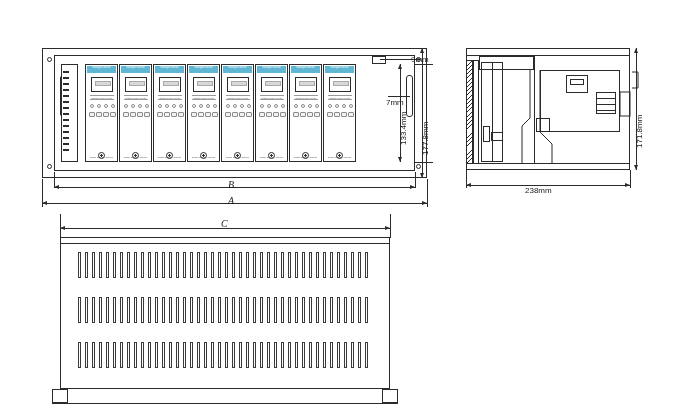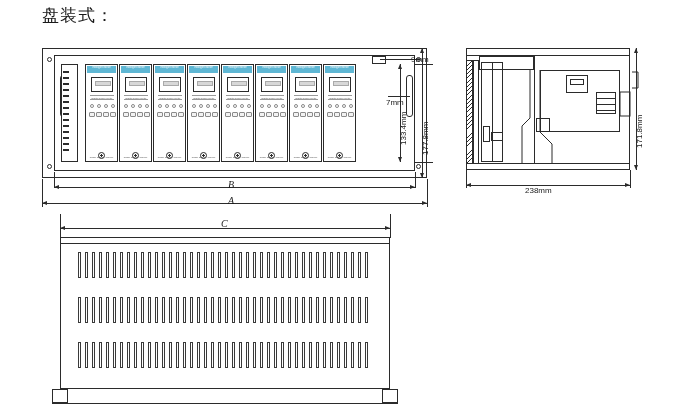--- a/index.html
+++ b/index.html
@@ -318,21 +318,20 @@
     position: absolute;
     background: #2b2b2b;
     height: 1px;
   }
 </style>
 </head>
 <body>
 
 <div id="stage">
 
-  <div class="title">盘装式：</div>
 
   <div id="front-panel"></div>
   <div id="front-inner"></div>
 
   <div class="ear-hole" style="left:47px;  top:57px;"></div>
   <div class="ear-hole" style="left:47px;  top:164px;"></div>
   <div class="ear-hole" style="left:416px; top:57px;"></div>
   <div class="ear-hole" style="left:416px; top:164px;"></div>
   <div class="ear-slot" style="left:60px;  top:75px;"></div>
   <div class="ear-slot" style="left:406px; top:75px;"></div>

